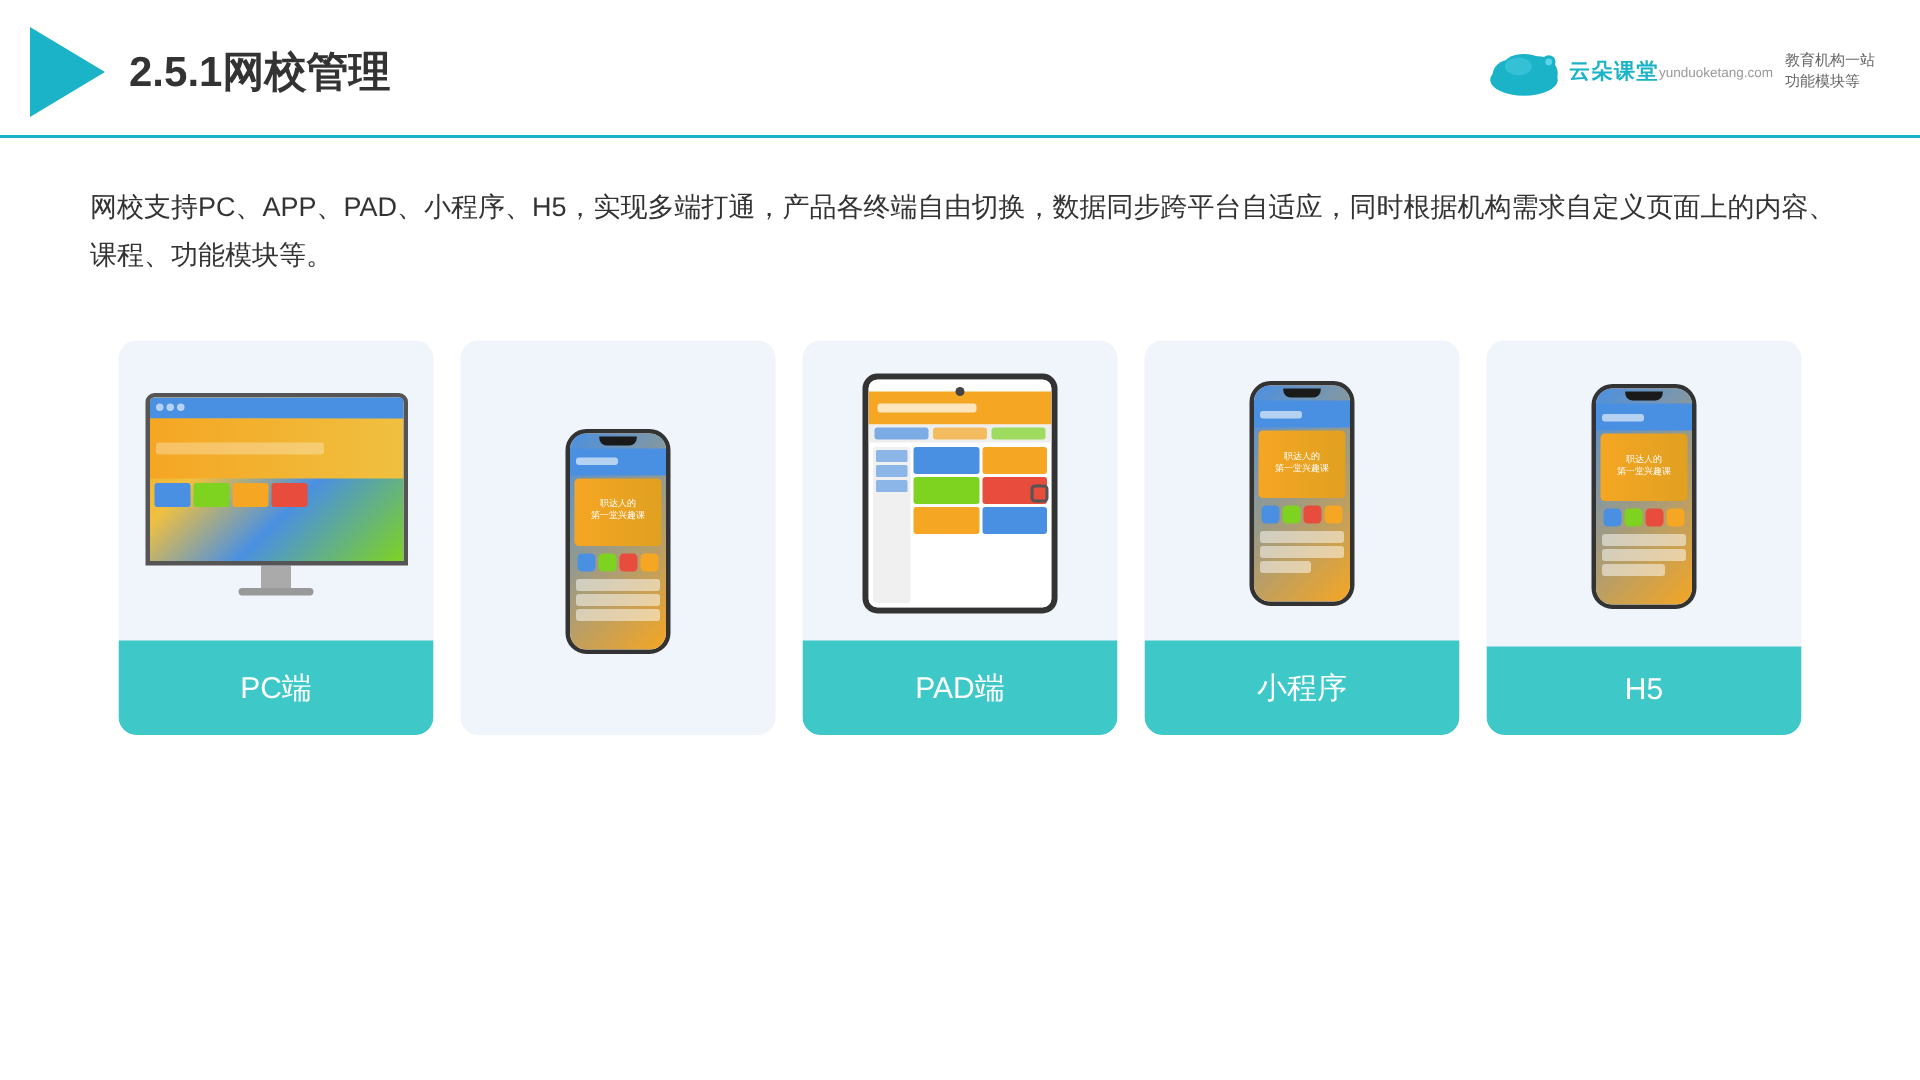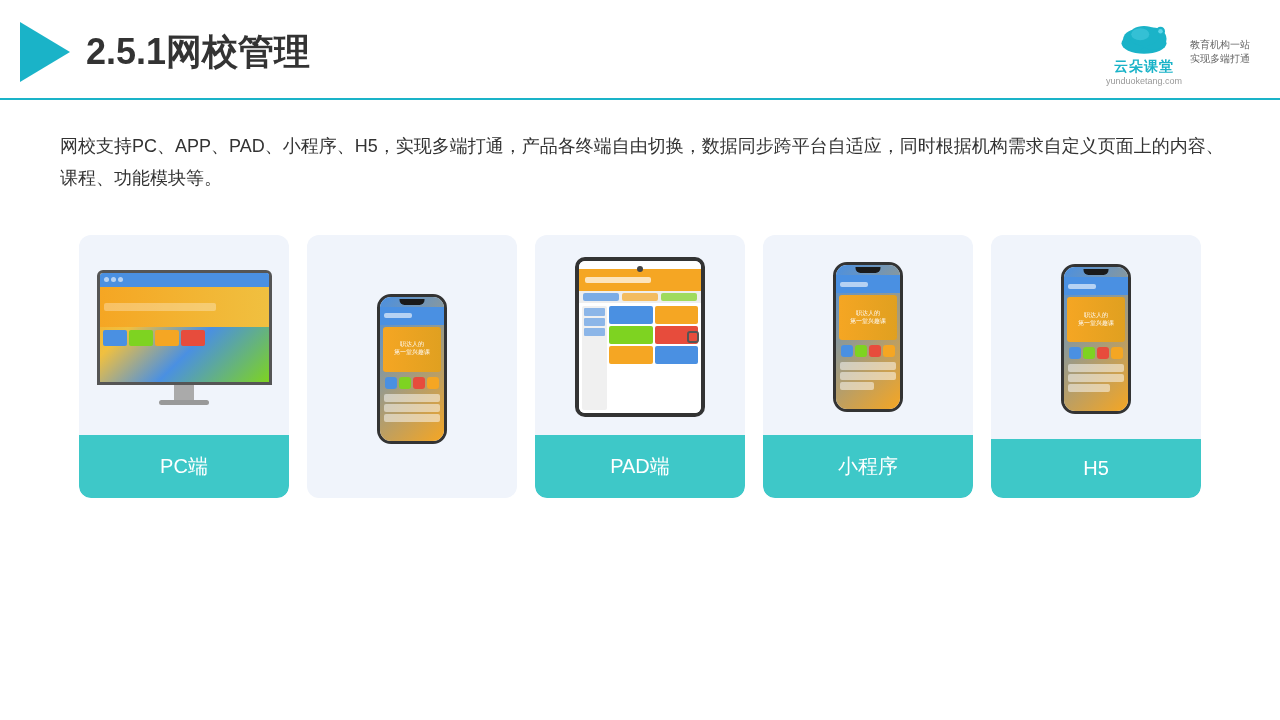--- a/index.html
+++ b/index.html
@@ -26,32 +26,32 @@
       gap: 16px;
     }
     .logo-triangle {
       width: 0;
       height: 0;
       border-top: 30px solid transparent;
       border-bottom: 30px solid transparent;
       border-left: 50px solid #1ab3c8;
     }
     .page-title {
-      font-size: 36px;
+      font-size: 28px;
       font-weight: bold;
       color: #333;
     }
     .header-logo {
       display: flex;
       align-items: center;
       gap: 8px;
     }
     .cloud-logo {
       display: flex;
-      flex-direction: column;
+      flex-direction: row;
       align-items: center;
     }
     .cloud-icon-svg {
       width: 60px;
       height: 40px;
     }
     .logo-text-main {
       font-size: 14px;
       color: #1ab3c8;
       font-weight: bold;
@@ -424,21 +424,21 @@
         <ellipse cx="35" cy="20" rx="12" ry="8" fill="#5dd5e8" opacity="0.4"></ellipse>
 
         <circle cx="62" cy="16" r="6" fill="#1ab3c8"></circle>
         <circle cx="62" cy="16" r="3" fill="#5dd5e8"></circle>
       </svg>
       <span class="logo-text-main">云朵课堂</span>
       <span class="logo-text-url">yunduoketang.com</span>
     </div>
     <div class="logo-right-text">
       <div>教育机构一站</div>
-      <div>实现多端打通</div>
+      <div>功能模块等</div>
     </div>
   </div>
 </div>
 
 <div class="description">
   <p>网校支持PC、APP、PAD、小程序、H5，实现多端打通，产品各终端自由切换，数据同步跨平台自适应，同时根据机构需求自定义页面上的内容、课程、功能模块等。</p>
 </div>
 
 <div class="cards-container">
 

